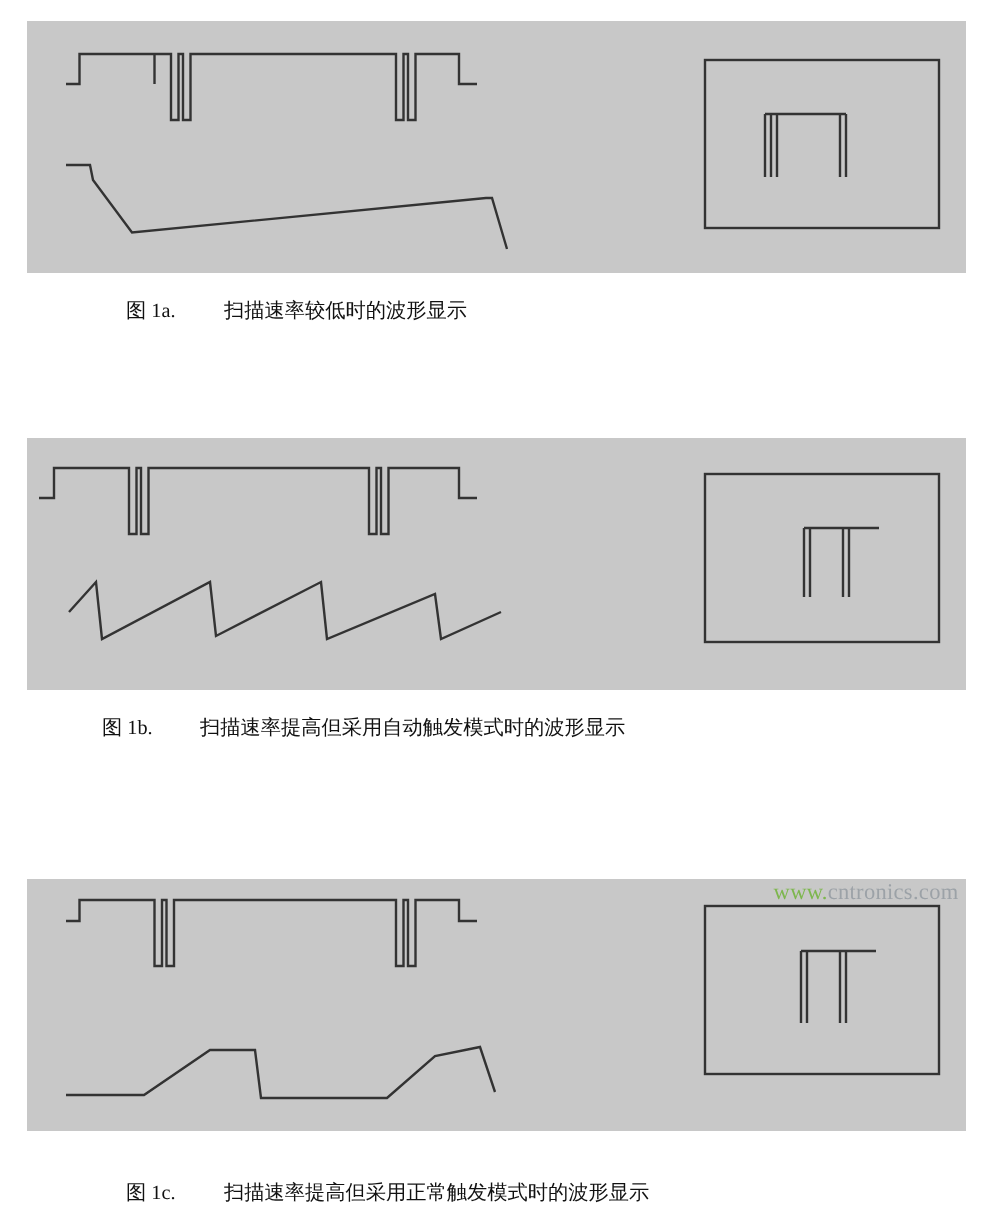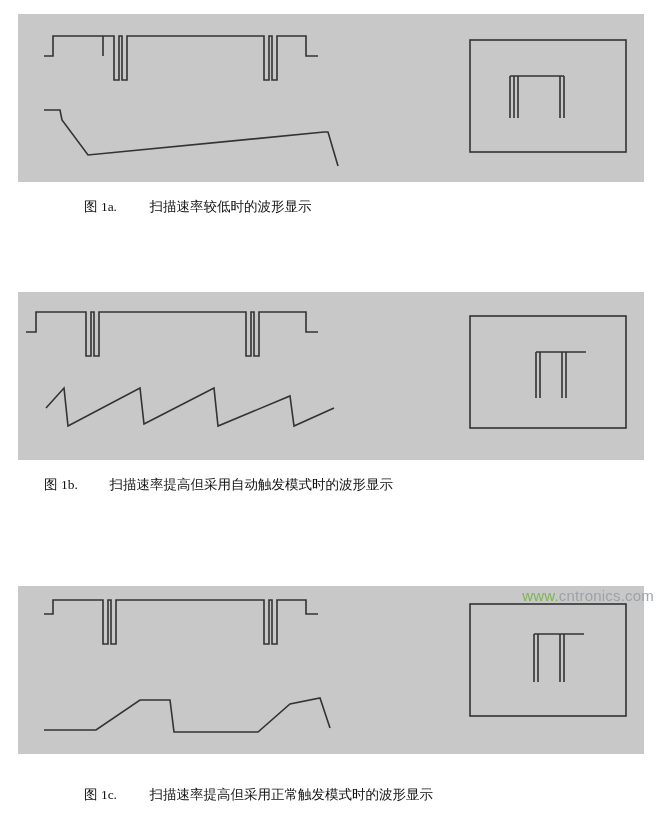--- a/index.html
+++ b/index.html
@@ -44,23 +44,23 @@
   .caption .cap-label {
     display: inline-block;
     min-width: 46px;
   }
   .caption .cap-text {
     display: inline-block;
     margin-left: 16px;
   }
   .watermark {
     position: absolute;
-    right: 8px;
+    right: 23px;
     bottom: 8px;
-    font-family: Liberation Sans, sans-serif;
+    font-family: Liberation Serif, serif;
     font-size: 15px;
     letter-spacing: 0.2px;
     color: #8fbf6a;
     opacity: 0.95;
     user-select: none;
   }
   .watermark .wm-green { color: #7ab648; }
   .watermark .wm-gray { color: #9aa0a6; }
 </style>
 </head>
@@ -100,21 +100,21 @@
         </g>
         <g fill="none" stroke="#333333" stroke-width="1.6">
           <path d="M28,116 L46,96 L50,134 L122,96 L126,132 L196,96 L200,134 L272,104 L276,134 L316,116"></path>
         </g>
         <g fill="none" stroke="#333333" stroke-width="1.6">
           <rect x="452" y="24" width="156" height="112"></rect>
           <path d="M518,60 L518,106 M522,60 L522,106 M518,60 L568,60 M544,60 L544,106 M548,60 L548,106"></path>
         </g>
       </svg>
     </div>
-    <div class="caption" style="margin-top:16px;padding-left:44px;">
+    <div class="caption" style="margin-top:16px;padding-left:68px;">
       <span class="cap-label">图 1b.</span>
       <span class="cap-text">扫描速率提高但采用自动触发模式时的波形显示</span>
     </div>
   </div>
 
   <div class="figure-block" style="top:586px;">
     <div class="figure-panel" style="width:626px;height:168px;">
       <svg width="626" height="168" viewBox="0 0 626 168">
         <g fill="none" stroke="#333333" stroke-width="1.6">
           <path d="M26,28 L35,28 L35,14 L85,14 L85,58 L90,58 L90,14 L93,14 L93,58 L98,58 L98,14 L246,14 L246,58 L251,58 L251,14 L254,14 L254,58 L259,58 L259,14 L288,14 L288,28 L300,28"></path>

